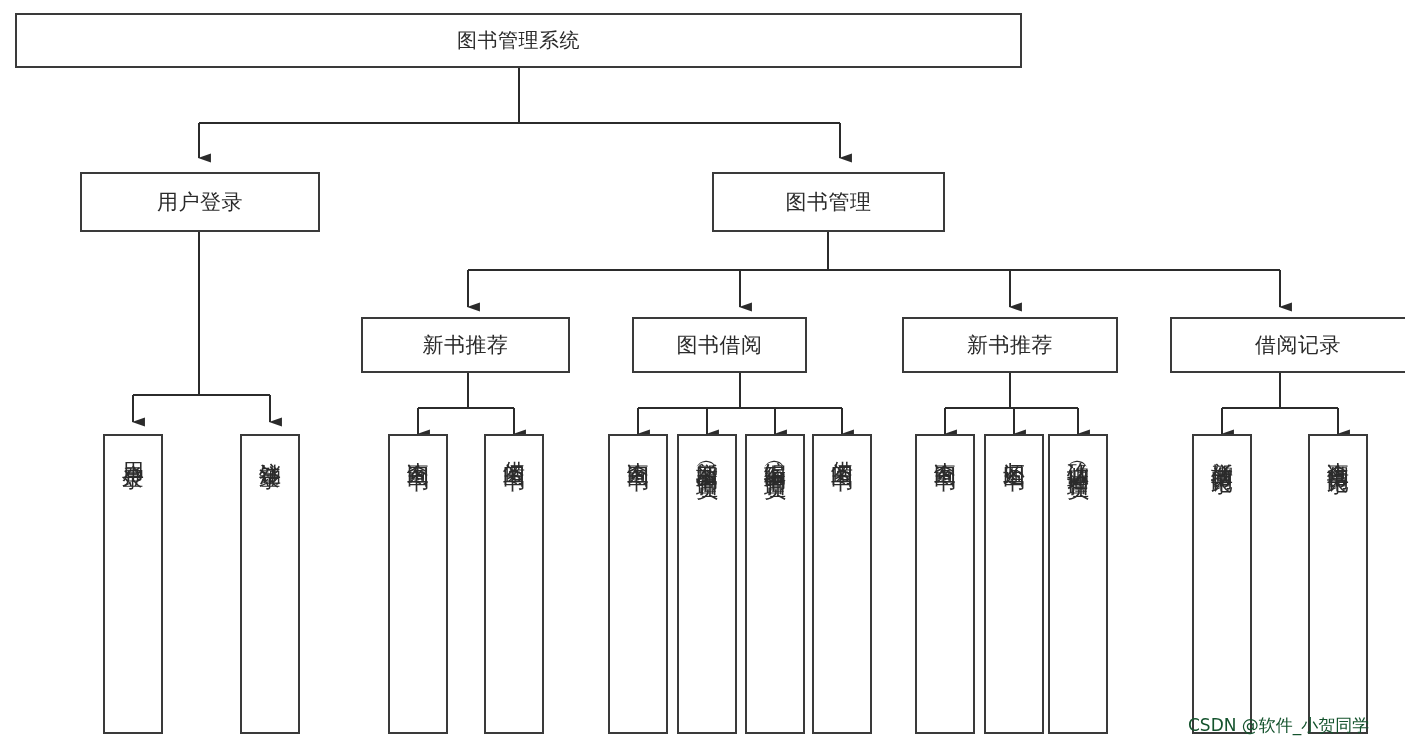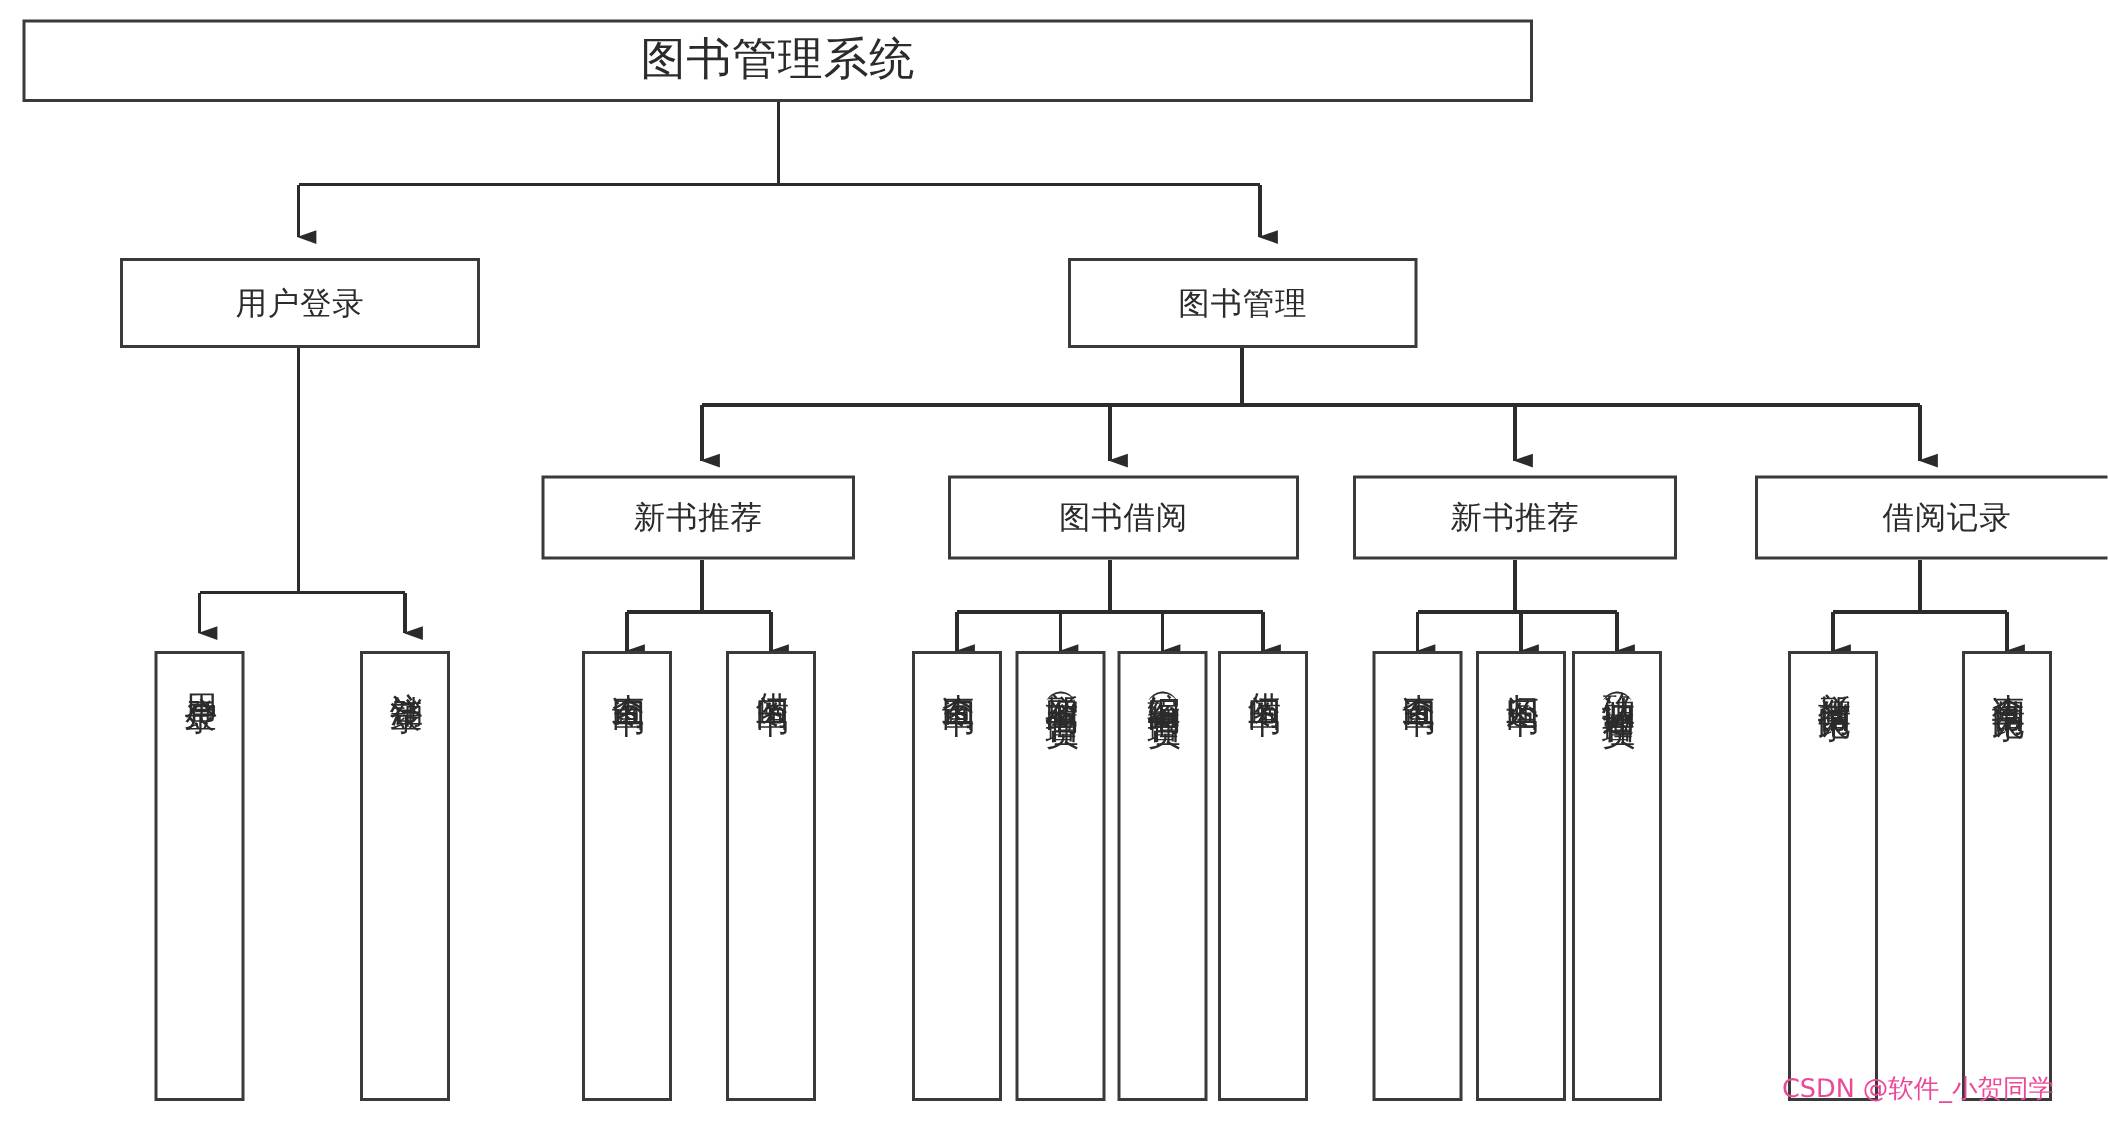--- a/index.html
+++ b/index.html
@@ -42,40 +42,40 @@
     color: #2b2b2b;
     text-align: center;
     line-height: 1.16;
     white-space: nowrap;
   }
   .node.horizontal .node-label {
     font-size: 21px;
     letter-spacing: 0.5px;
   }
   .node.root .node-label {
-    font-size: 30px;
+    font-size: 20px;
   }
   .node.vertical {
     align-items: flex-start;
     justify-content: center;
     padding-top: 8px;
   }
   .node.vertical .node-label {
     writing-mode: vertical-rl;
     text-orientation: upright;
     font-size: 22px;
     letter-spacing: 2.5px;
     line-height: 1;
   }
   .watermark {
     position: absolute;
     left: 1188px;
     top: 714px;
     font-size: 17px;
-    color: #ec4899;
+    color: #14532d;
     white-space: nowrap;
     font-family: "DejaVu Sans", "Liberation Sans", sans-serif;
   }
 </style>
 </head>
 <body>
 
 <div id="diagram-root">
 
   <svg class="connectors" viewBox="0 0 1405 747">
@@ -135,21 +135,21 @@
   <div class="node horizontal" style="left:80px; top:172px; width:240px; height:60px;">
     <span class="node-label">用户登录</span>
   </div>
   <div class="node horizontal" style="left:712px; top:172px; width:233px; height:60px;align-items:center;">
     <span class="node-label">图书管理</span>
   </div>
 
   <div class="node horizontal" style="left:361px; top:317px; width:209px; height:56px;">
     <span class="node-label">新书推荐</span>
   </div>
-  <div class="node horizontal" style="left:632px; top:317px; width:234px; height:56px;">
+  <div class="node horizontal" style="left:632px; top:317px; width:175px; height:56px;">
     <span class="node-label">图书借阅</span>
   </div>
   <div class="node horizontal" style="left:902px; top:317px; width:216px; height:56px;">
     <span class="node-label">新书推荐</span>
   </div>
   <div class="node horizontal" style="left:1170px; top:317px; width:256px; height:56px;">
     <span class="node-label">借阅记录</span>
   </div>
 
   <div class="node vertical" style="left:103px; top:434px; width:60px; height:300px;">

